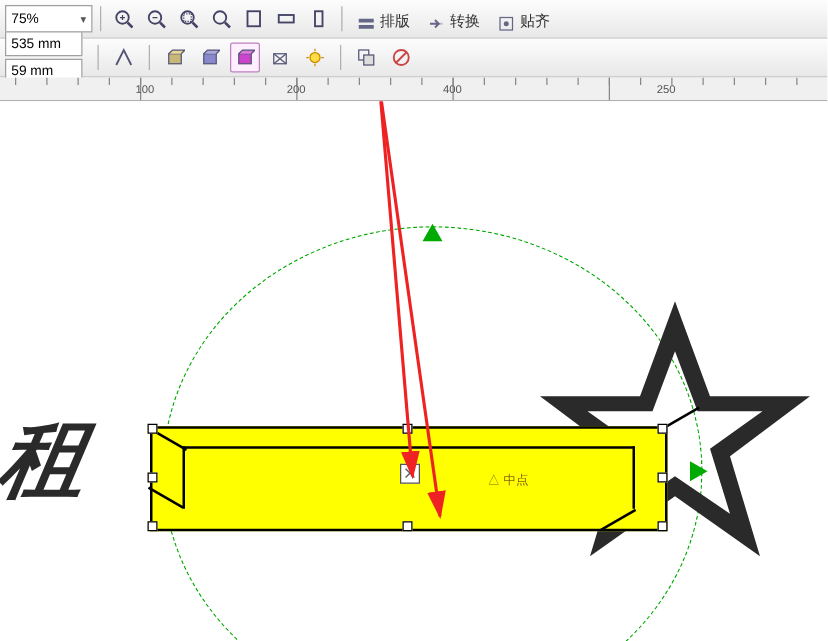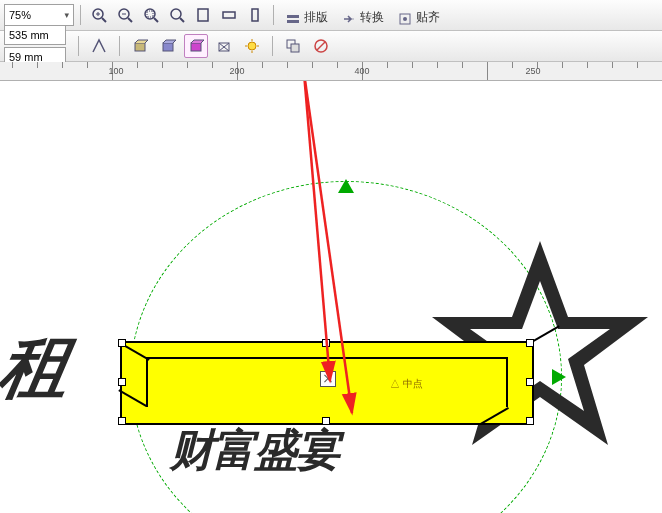--- a/index.html
+++ b/index.html
@@ -243,21 +243,20 @@
   <div class="sel-handle" style="left:526px;top:258px"></div>
   <div class="sel-handle" style="left:118px;top:336px"></div>
   <div class="sel-handle" style="left:322px;top:336px"></div>
   <div class="sel-handle" style="left:526px;top:336px"></div>
   <div class="sel-handle" style="left:118px;top:297px"></div>
   <div class="sel-handle" style="left:526px;top:297px"></div>
 
   <div class="center-sym"></div>
   <div class="center-label">△ 中点</div>
 
-  <div class="caifu">财富盛宴</div>
 
   <svg class="red-arrow" style="left:0;top:0" width="662" height="513">
     <defs>
         <marker id="ah" markerWidth="10" markerHeight="10" refX="8" refY="3" orient="auto">
           <path d="M0,0 L0,6 L9,3 Z" fill="#ee2222"></path>
         </marker>
       </defs>
     <line x1="304" y1="-8" x2="330" y2="300" stroke="#ee2222" stroke-width="2.5" marker-end="url(#ah)"></line>
     <line x1="304" y1="-8" x2="352" y2="332" stroke="#ee2222" stroke-width="2.5" marker-end="url(#ah)"></line>
   </svg>

